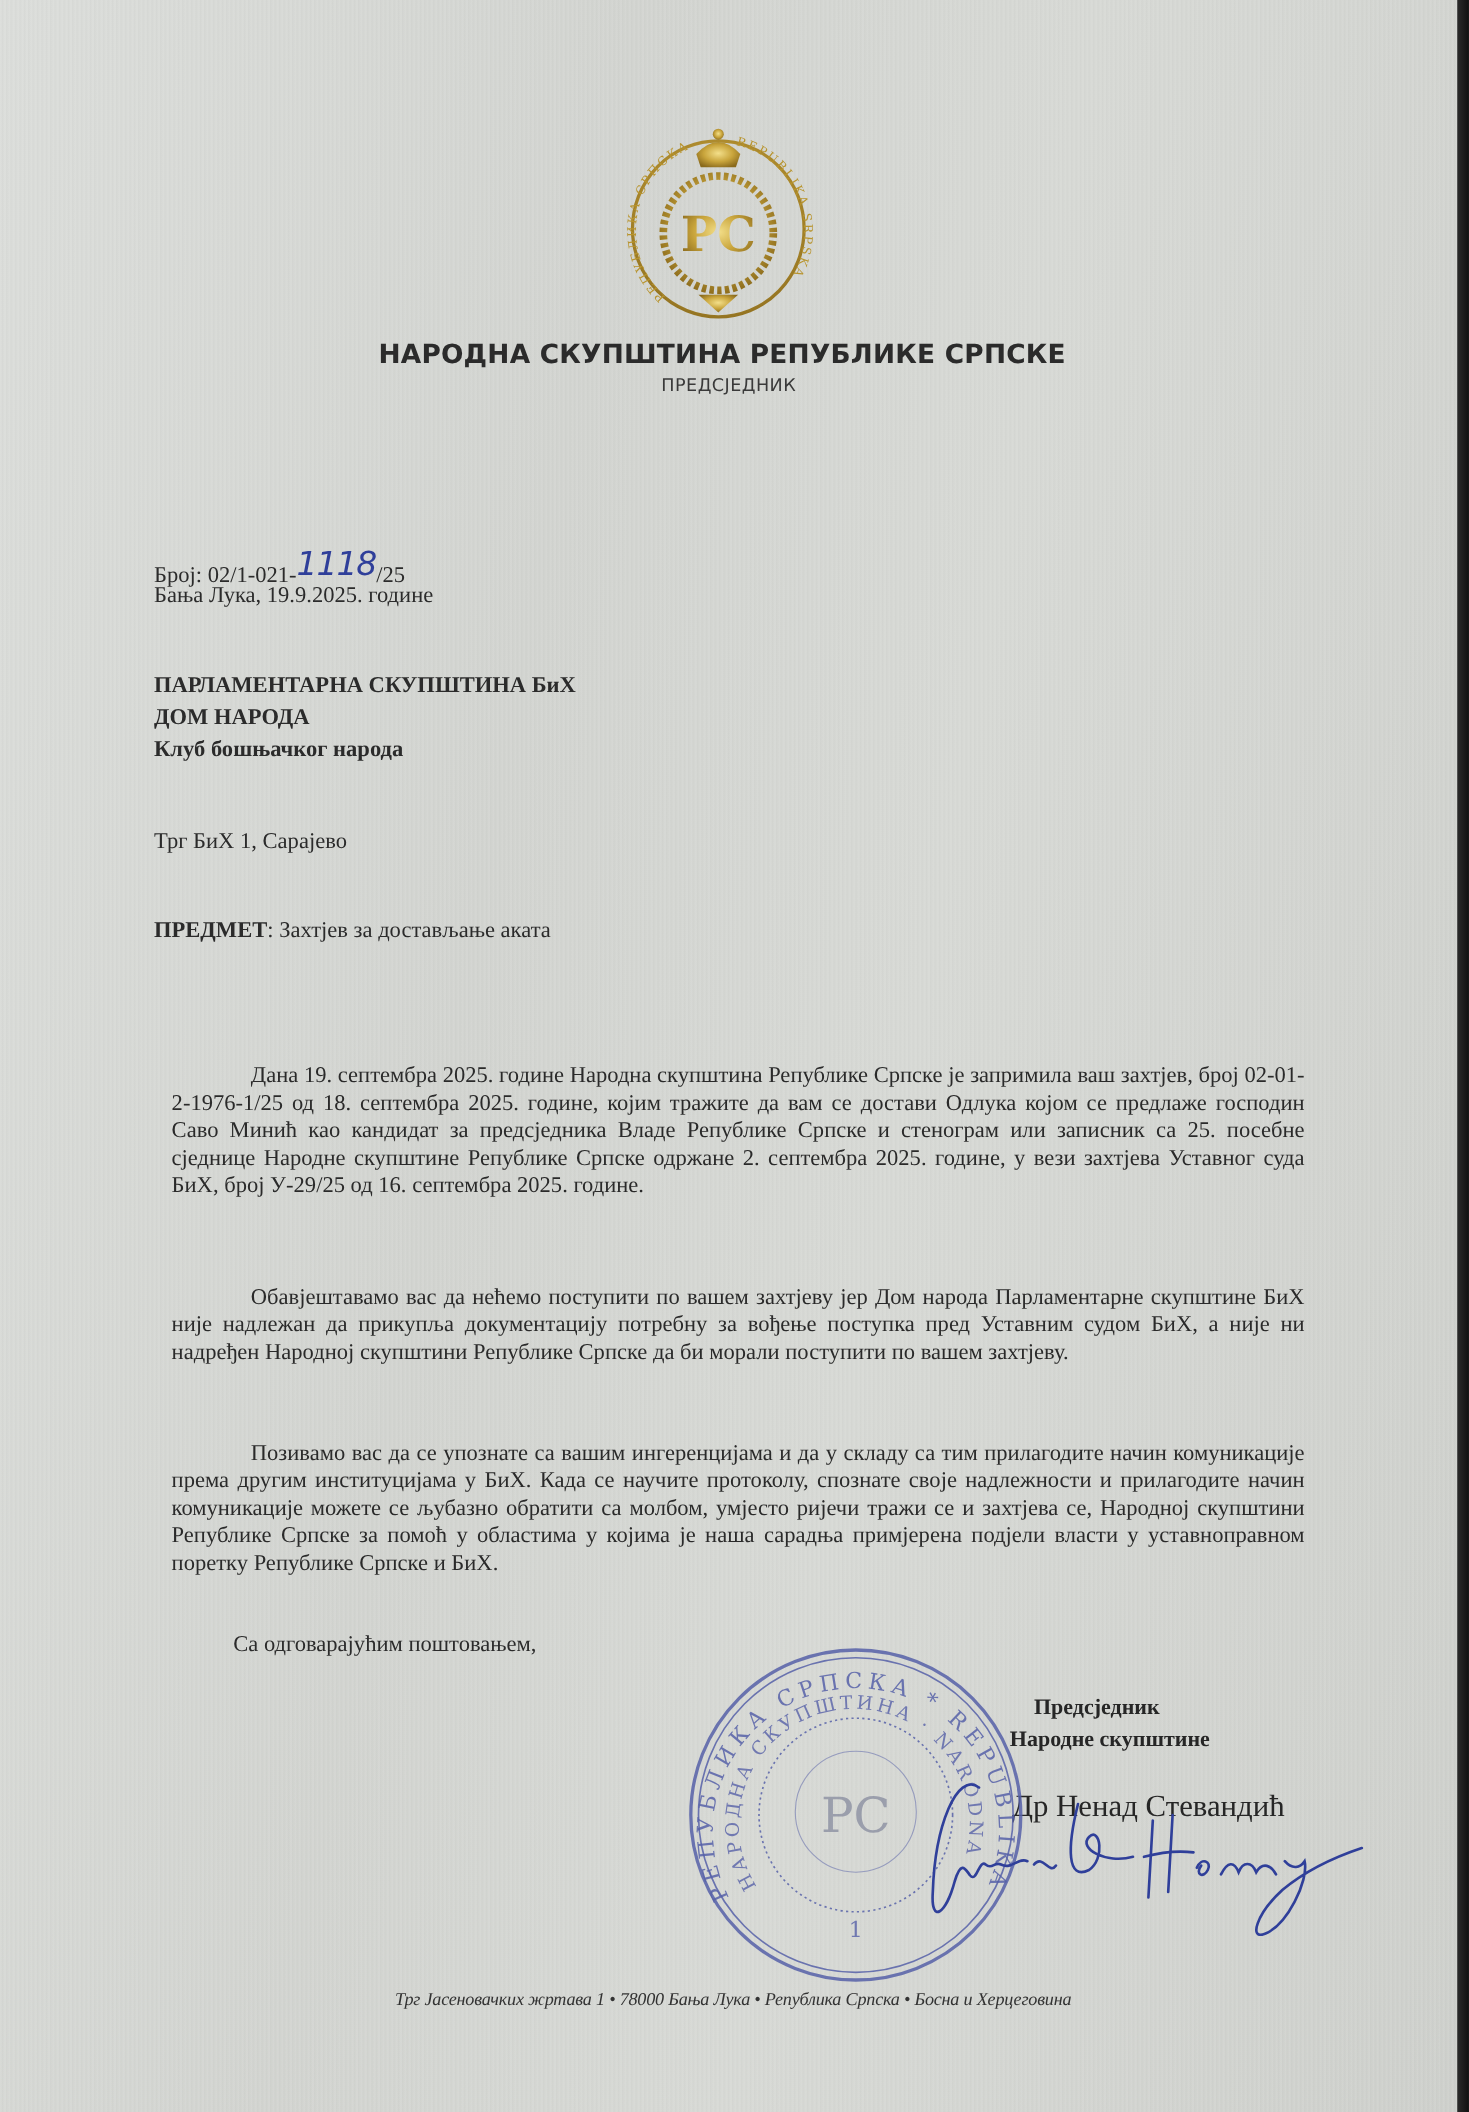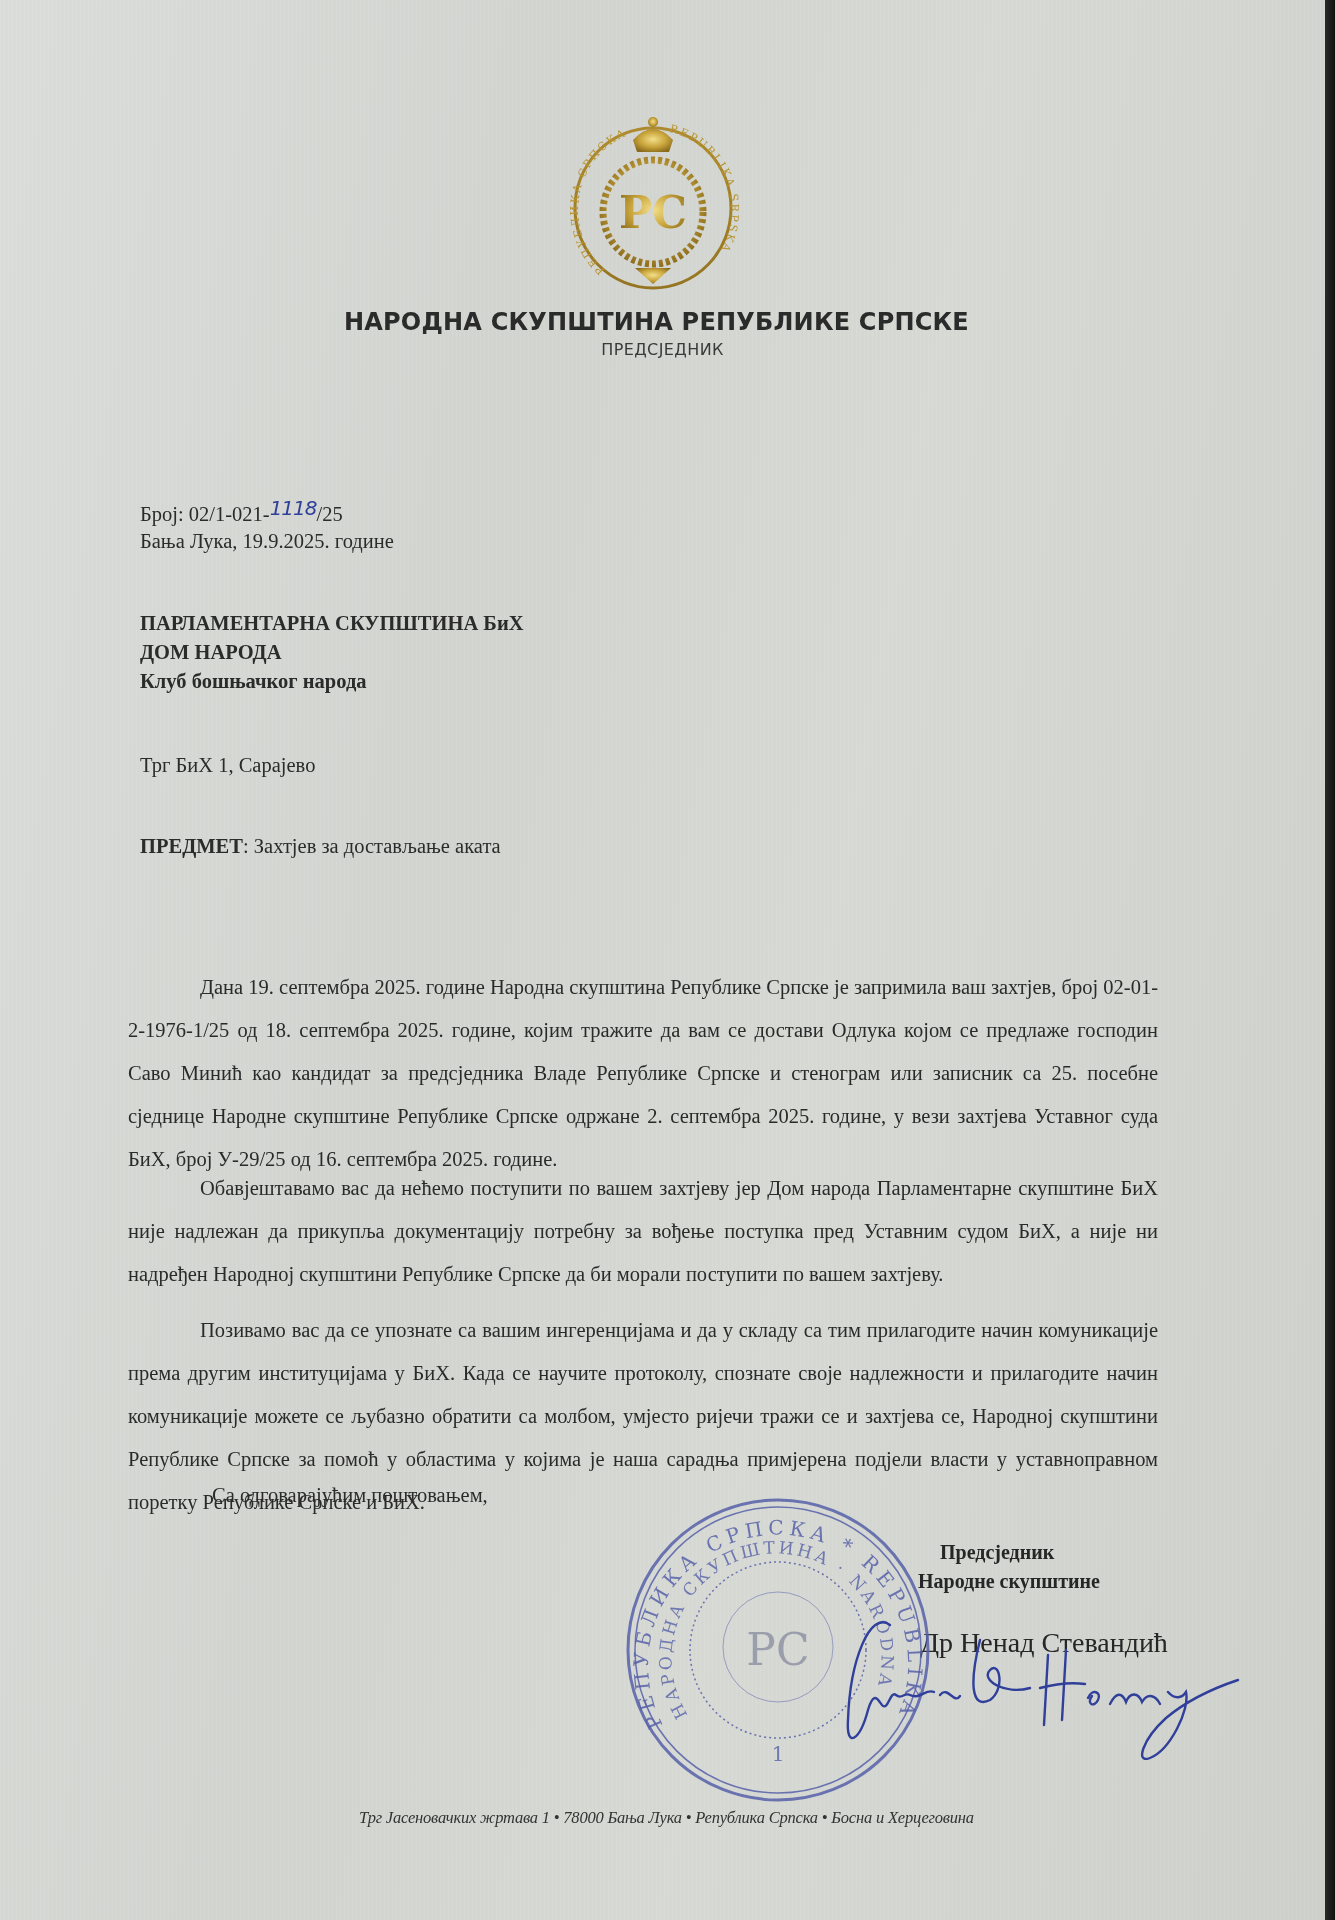--- a/index.html
+++ b/index.html
@@ -19,26 +19,26 @@
     .crest { position: absolute; left: 545px; top: 100px; width: 220px; height: 200px; }
     .hdr { position: absolute; left: 0; width: 1325px; text-align: center; font-family: "DejaVu Sans", "Liberation Sans", sans-serif; color: #2b2b2b; }
     .hdr-main { font-weight: bold; font-size: 24px; letter-spacing: 0.2px; }
     .hdr-sub { font-size: 16px; color: #3a3a3a; letter-spacing: 0.4px; }
     .h1 { top: 308px; left: 0; transform: translateX(-6px); }
     .h2 { top: 340px; }
     .h3 { top: 370px; }
     .h4 { top: 403px; }
 
     .line { position: absolute; font-size: 20.5px; white-space: nowrap; color: #2b2b2b; }
-    .handwritten { color: #2f3f9a; font-family: "DejaVu Sans", sans-serif; font-style: italic; font-size: 20px; letter-spacing: -1px; position: relative; top: -6px; }
+    .handwritten { color: #2f3f9a; font-family: "DejaVu Sans", sans-serif; font-style: italic; font-size: 30px; letter-spacing: -1px; position: relative; top: -6px; }
     .b { font-weight: bold; }
 
     .para {
-      position: absolute; left: 128px; width: 1030px;
-      font-size: 20.5px; line-height: 43px; text-align: justify; color: #2a2a2a;
+      position: absolute; left: 156px; width: 1030px;
+      font-size: 20.5px; line-height: 25px; text-align: justify; color: #2a2a2a;
       text-indent: 72px;
     }
 
     .sig-title { position: absolute; font-weight: bold; font-size: 20px; white-space: nowrap; color: #262626; }
     .sig-name { position: absolute; font-size: 28px; white-space: nowrap; color: #262626; }
 
     .stamp { position: absolute; left: 618px; top: 1485px; width: 330px; height: 330px; }
     .signature { position: absolute; left: 830px; top: 1600px; width: 420px; height: 160px; }
 
     .footer { position: absolute; left: 0; width: 1325px; text-align: center; font-size: 16.5px; color: #333; white-space: nowrap; letter-spacing: -0.2px; }

